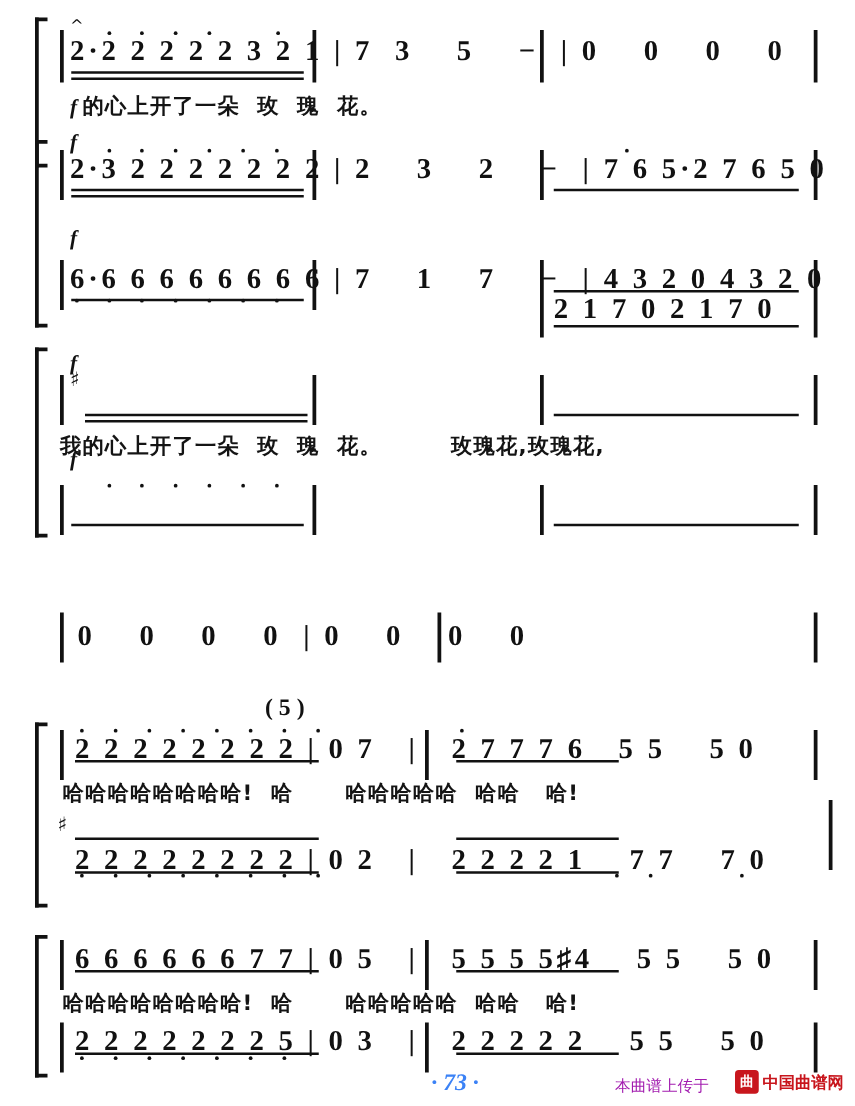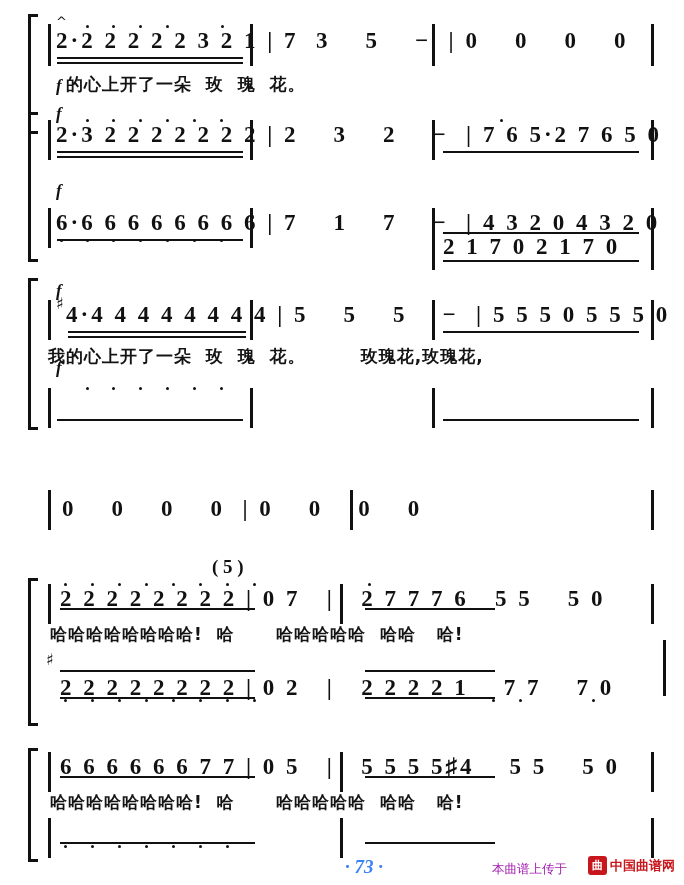--- a/index.html
+++ b/index.html
@@ -202,21 +202,20 @@
 
   <div class="abs dyn" style="left:56px; top:281px;">f</div>
   <div class="abs sharp" style="left:56px; top:294px;">♯</div>
   <div class="abs dyn" style="left:56px; top:358px;">f</div>
 
   <div class="vline" style="left:48px; top:300px; width:3px; height:40px;"></div>
   <div class="vline" style="left:250px; top:300px; width:3px; height:40px;"></div>
   <div class="vline" style="left:432px; top:300px; width:3px; height:40px;"></div>
   <div class="vline" style="left:651px; top:300px; width:3px; height:40px;"></div>
 
-  <div class="abs notes" style="left:66px; top:302px; letter-spacing:3px;">4·4 4 4 4 4 4 4 4 | 5    5    5    −  | 5 5 5 0 5 5 5 0</div>
   <div class="beam" style="left:68px; top:331px; width:178px;"></div>
   <div class="beam" style="left:68px; top:336px; width:178px;"></div>
   <div class="beam" style="left:443px; top:331px; width:196px;"></div>
   <div class="abs lyric" style="left:48px; top:345px; letter-spacing:1px;">我的心上开了一朵  玫  瑰  花。        玫瑰花,玫瑰花,</div>
 
   <div class="vline" style="left:48px; top:388px; width:3px; height:40px;"></div>
   <div class="vline" style="left:250px; top:388px; width:3px; height:40px;"></div>
   <div class="vline" style="left:432px; top:388px; width:3px; height:40px;"></div>
   <div class="vline" style="left:651px; top:388px; width:3px; height:40px;"></div>
 
@@ -294,20 +293,21 @@
 
   <div class="abs notes" style="left:60px; top:754px; letter-spacing:3px;">6 6 6 6 6 6 7 7 | 0 5   |   5 5 5 5♯4    5 5    5 0</div>
   <div class="beam" style="left:60px; top:776px; width:195px;"></div>
   <div class="beam" style="left:365px; top:776px; width:130px;"></div>
   <div class="abs lyric" style="left:50px; top:791px; letter-spacing:1px;">哈哈哈哈哈哈哈哈!  哈      哈哈哈哈哈  哈哈   哈!</div>
 
   <div class="vline" style="left:48px; top:818px; width:3px; height:40px;"></div>
   <div class="vline" style="left:340px; top:818px; width:3px; height:40px;"></div>
   <div class="vline" style="left:651px; top:818px; width:3px; height:40px;"></div>
 
+  <div class="abs notes" style="left:60px; top:820px; letter-spacing:3px;">2 2 2 2 2 2 2 5 | 0 3   |   2 2 2 2 2    5 5    5 0</div>
   <div class="beam" style="left:60px; top:842px; width:195px;"></div>
   <div class="beam" style="left:365px; top:842px; width:130px;"></div>
   <div class="dotrow">
     <i style="left:64px;  top:845px;"></i>
     <i style="left:91px;  top:845px;"></i>
     <i style="left:118px; top:845px;"></i>
     <i style="left:145px; top:845px;"></i>
     <i style="left:172px; top:845px;"></i>
     <i style="left:199px; top:845px;"></i>
     <i style="left:226px; top:845px;"></i>

